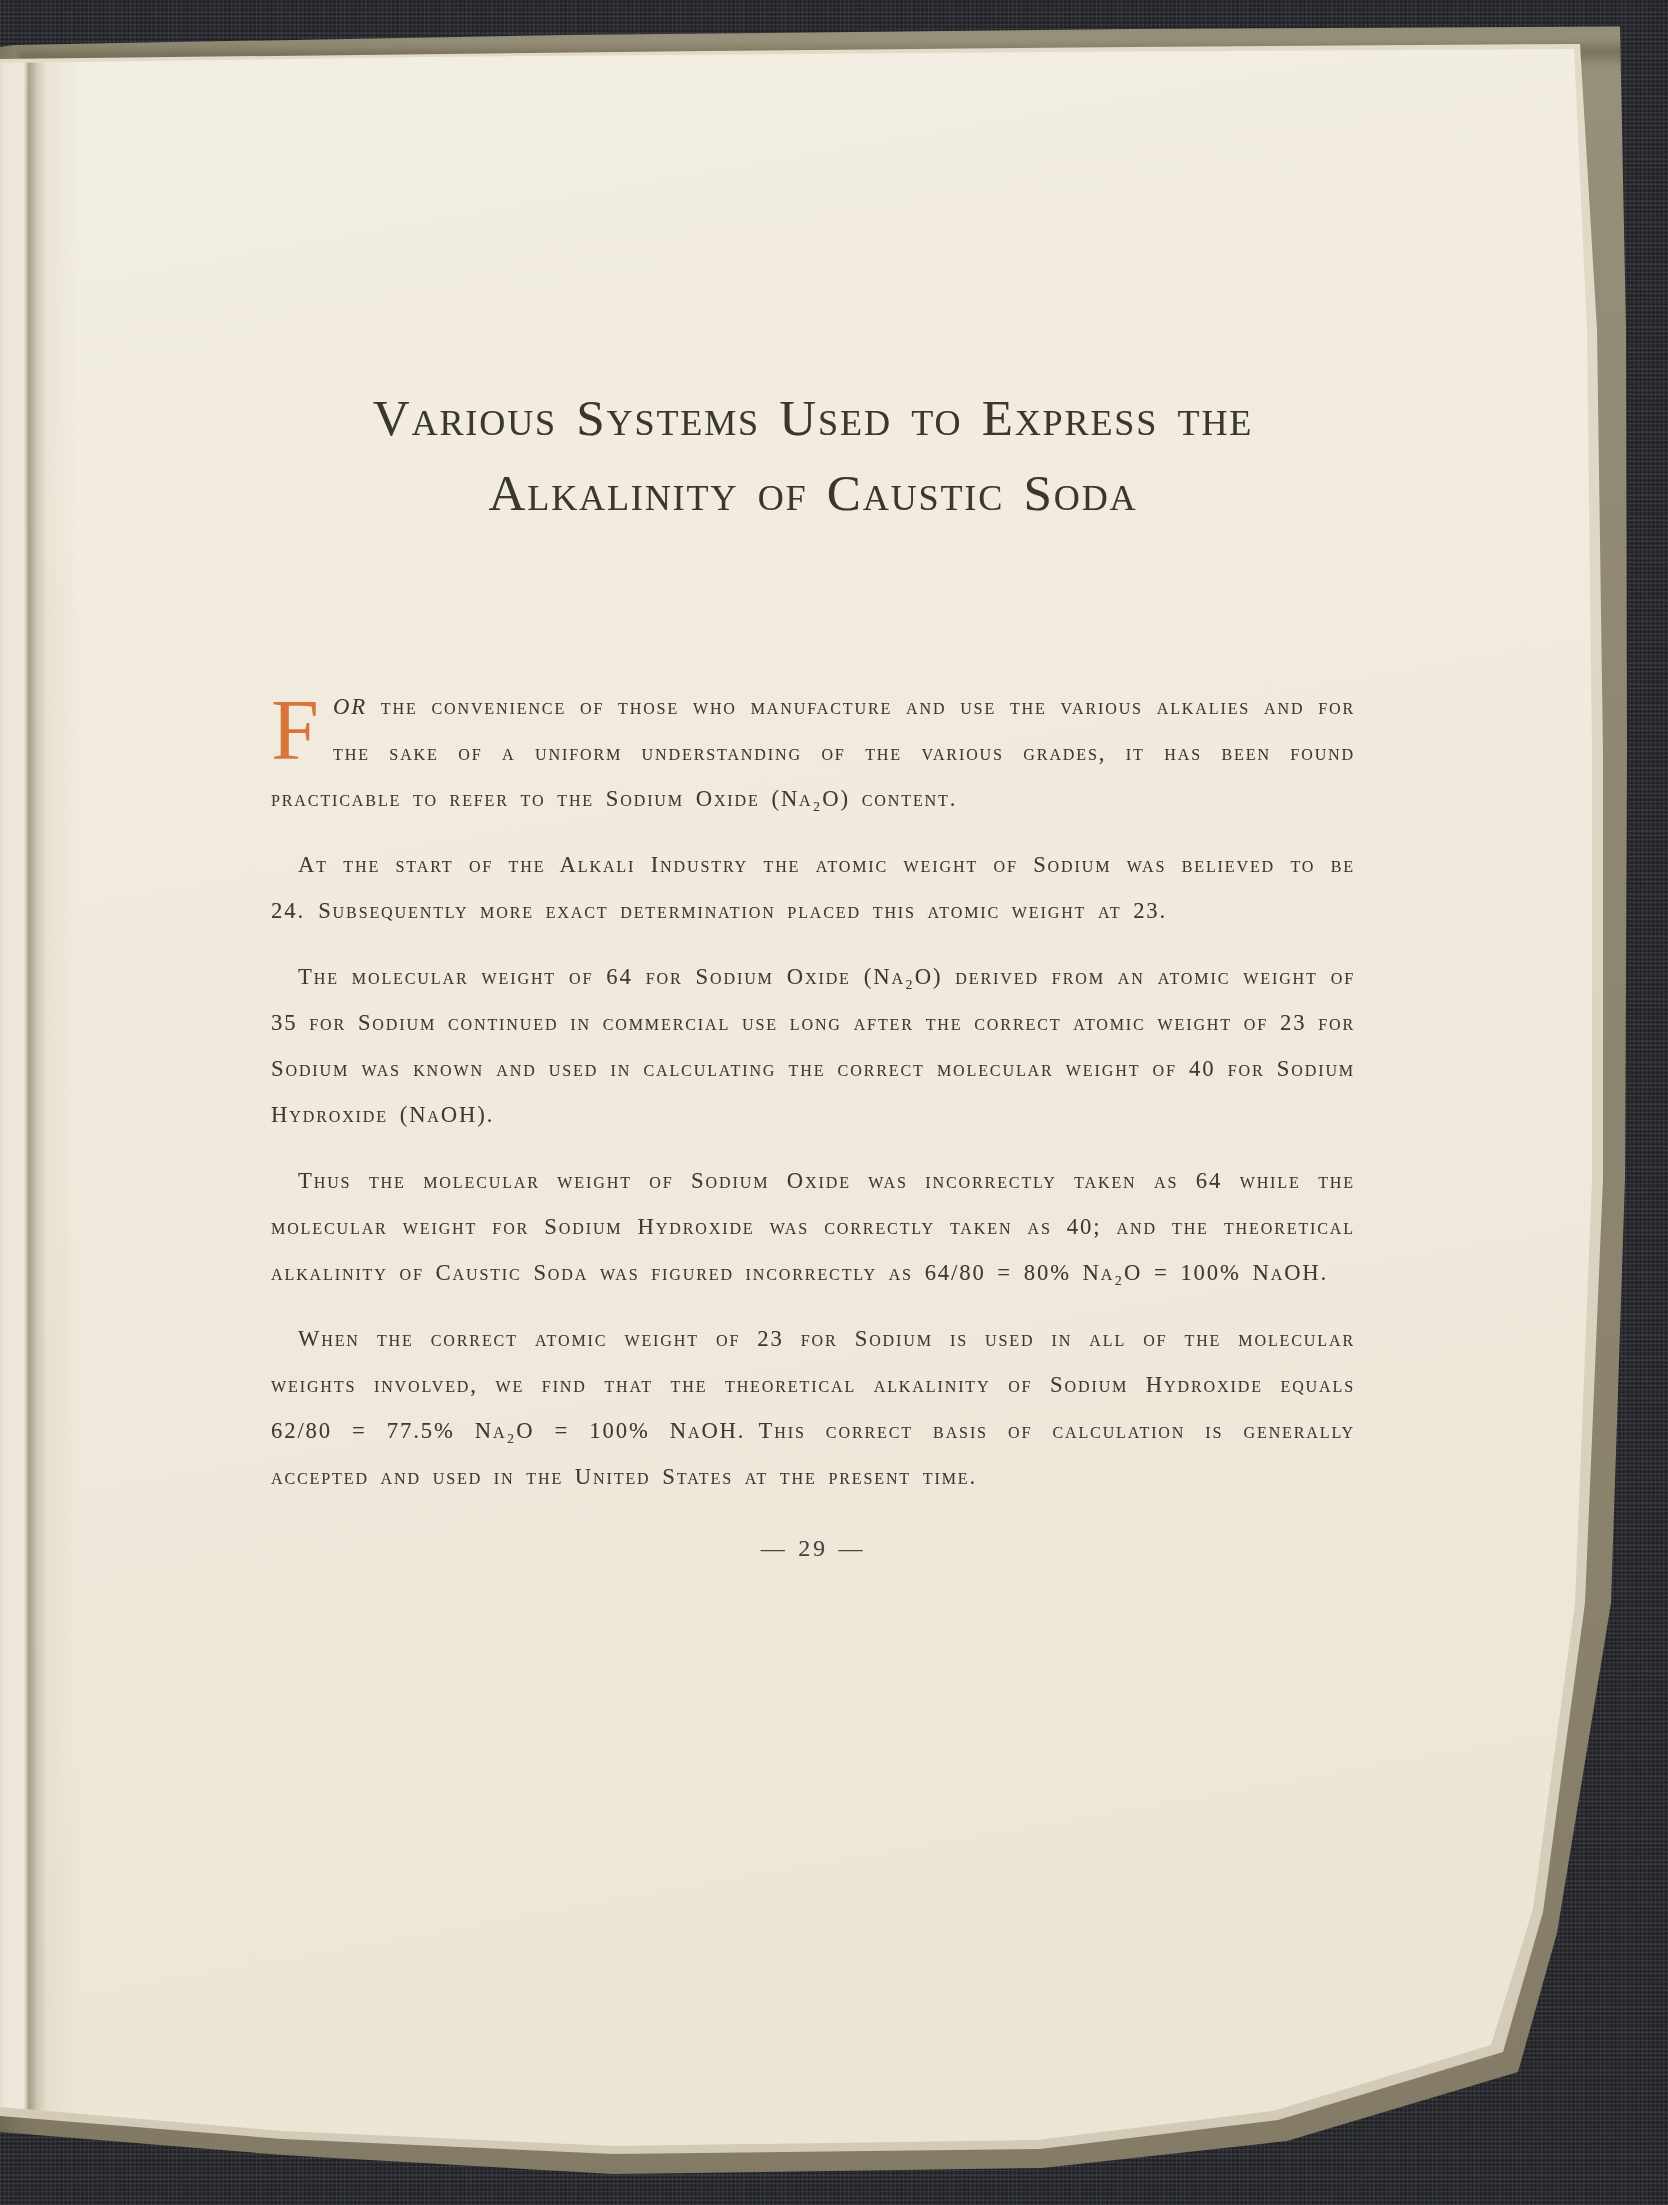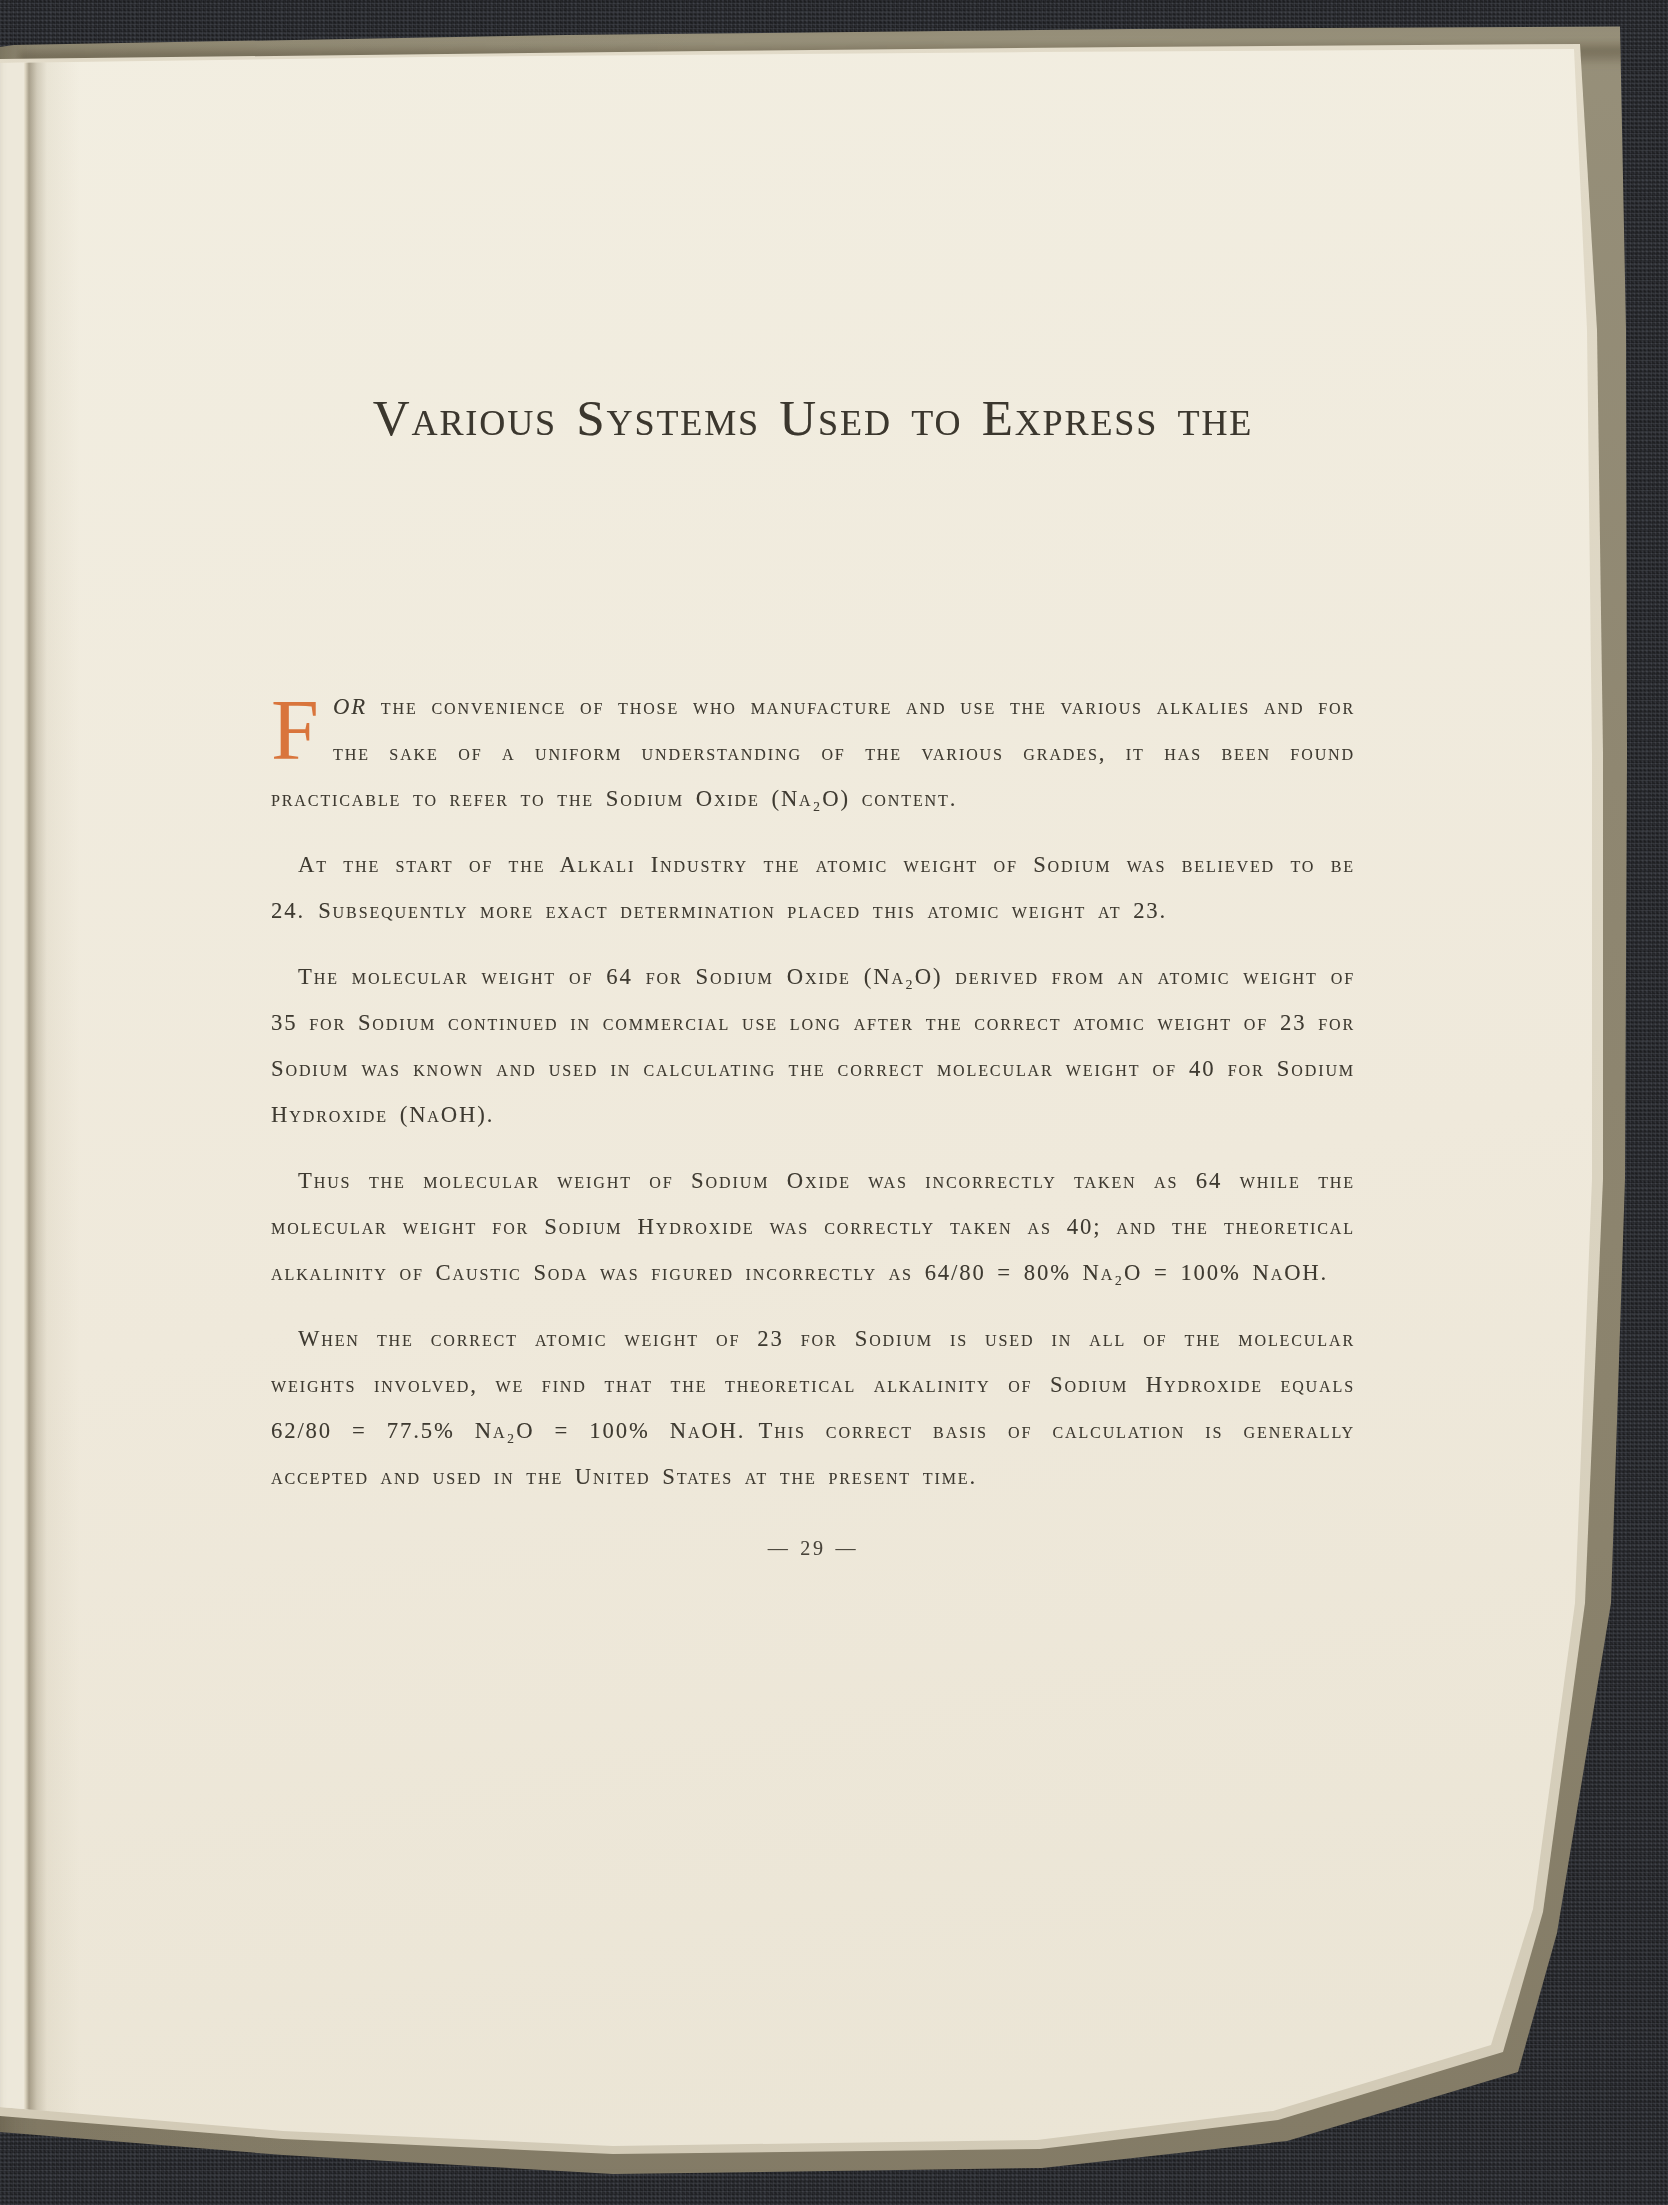--- a/index.html
+++ b/index.html
@@ -105,21 +105,21 @@
     font-size:86px;line-height:89px;
     margin:1.9px 12.3px 0 0;
     color:#d9753c;
     text-shadow:none;
   }
   .lead{font-variant:normal;text-transform:uppercase;font-style:italic;}
   .pagenum{
     text-align:center;text-indent:0 !important;
     margin-top:24.5px !important;
     font-variant:normal;
-    font-size:20px;letter-spacing:2.8px;word-spacing:1.9px;
+    font-size:24px;letter-spacing:2.8px;word-spacing:1.9px;
     color:#48433a;
   }
 </style>
 </head>
 <body>
 
 <div class="scene">
   <div class="cloth"></div>
 
   <div class="endpaper">
@@ -127,20 +127,21 @@
   </div>
 
   <div class="stack-edge"></div>
 
   <div class="page">
     <div class="gutter-crease"></div>
     <div class="page-vignette"></div>
 
     <div class="title">
       <div>Various Systems Used to Express the</div>
+      <div>Alkalinity of Caustic Soda</div>
     </div>
 
     <div class="bodytext">
       <p class="first"><span class="dropcap">F</span><span class="lead">or</span>
         <span>the convenience of those who manufacture and use the various alkalies and for the sake of a uniform understanding of the various grades, it has been found practicable to refer to the Sodium Oxide (Na₂O) content.</span></p>
 
       <p><span>At the start of the Alkali Industry the atomic weight of Sodium was believed to be 24. Subsequently more exact determination placed this atomic weight at 23.</span></p>
 
       <p><span>The molecular weight of 64 for Sodium Oxide (Na₂O) derived from an atomic weight of 35 for Sodium continued in commercial use long after the correct atomic weight of 23 for Sodium was known and used in calculating the correct molecular weight of 40 for Sodium Hydroxide (NaOH).</span></p>
 

